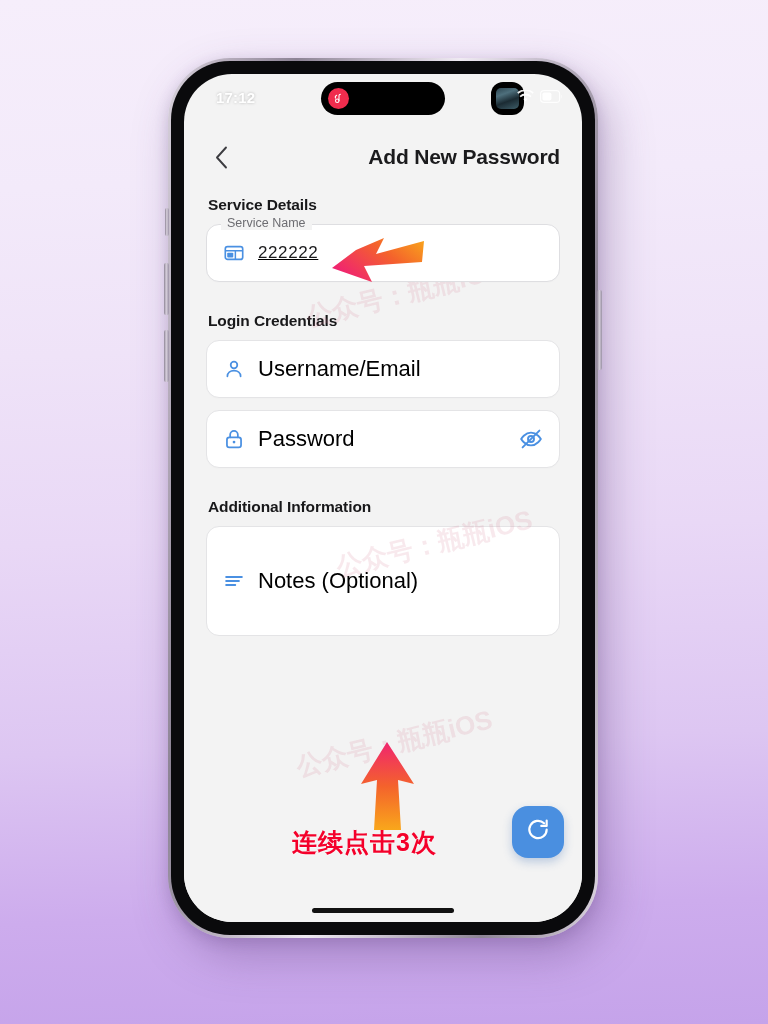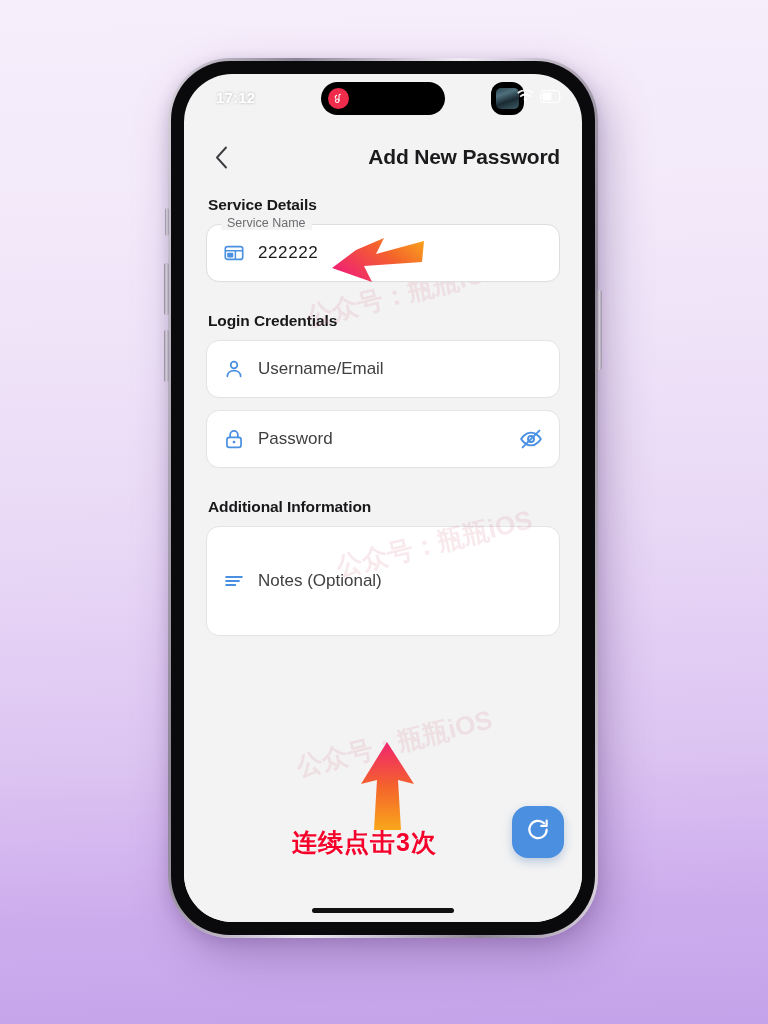--- a/index.html
+++ b/index.html
@@ -114,30 +114,30 @@
   }
   .section-title.tight { margin-top:14px; }
 
   .field {
     position:relative;
     background:#fff; border:1px solid #e4e4e6; border-radius:13px;
     display:flex; align-items:center; gap:13px;
     height:58px; padding:0 16px;
     box-shadow:0 1px 1px rgba(0,0,0,.012);
   }
-  .field.outlined { border-color:#dedee1; }
+  .field.outlined { border-color:#dedee1;text-decoration:underline; }
   .float-label {
     position:absolute; left:14px; top:-9px;
     background:#f3f3f3; padding:0 6px;
     font-size:12.5px; color:#6d6d72;
   }
   .field-icon { width:22px; height:22px; flex:none; color:#4a90e2; }
   .field-icon svg { display:block; width:22px; height:22px; }
   .field-value { font-size:17px; color:#1b1b1d; letter-spacing:.6px; }
-  .field-ph { font-size:17px; color:#404040; }
+  .field-ph { font-size:22px; color:#000000; }
   .eye-toggle {
     margin-left:auto; width:24px; height:24px; color:#4a90e2; cursor:pointer;
   }
   .eye-toggle svg { display:block; width:24px; height:24px; }
 
   .gap { height:16px; }
   .gap-sm { height:12px; }
 
   .notes-box {
     background:#fff; border:1px solid #e4e4e6; border-radius:13px;

